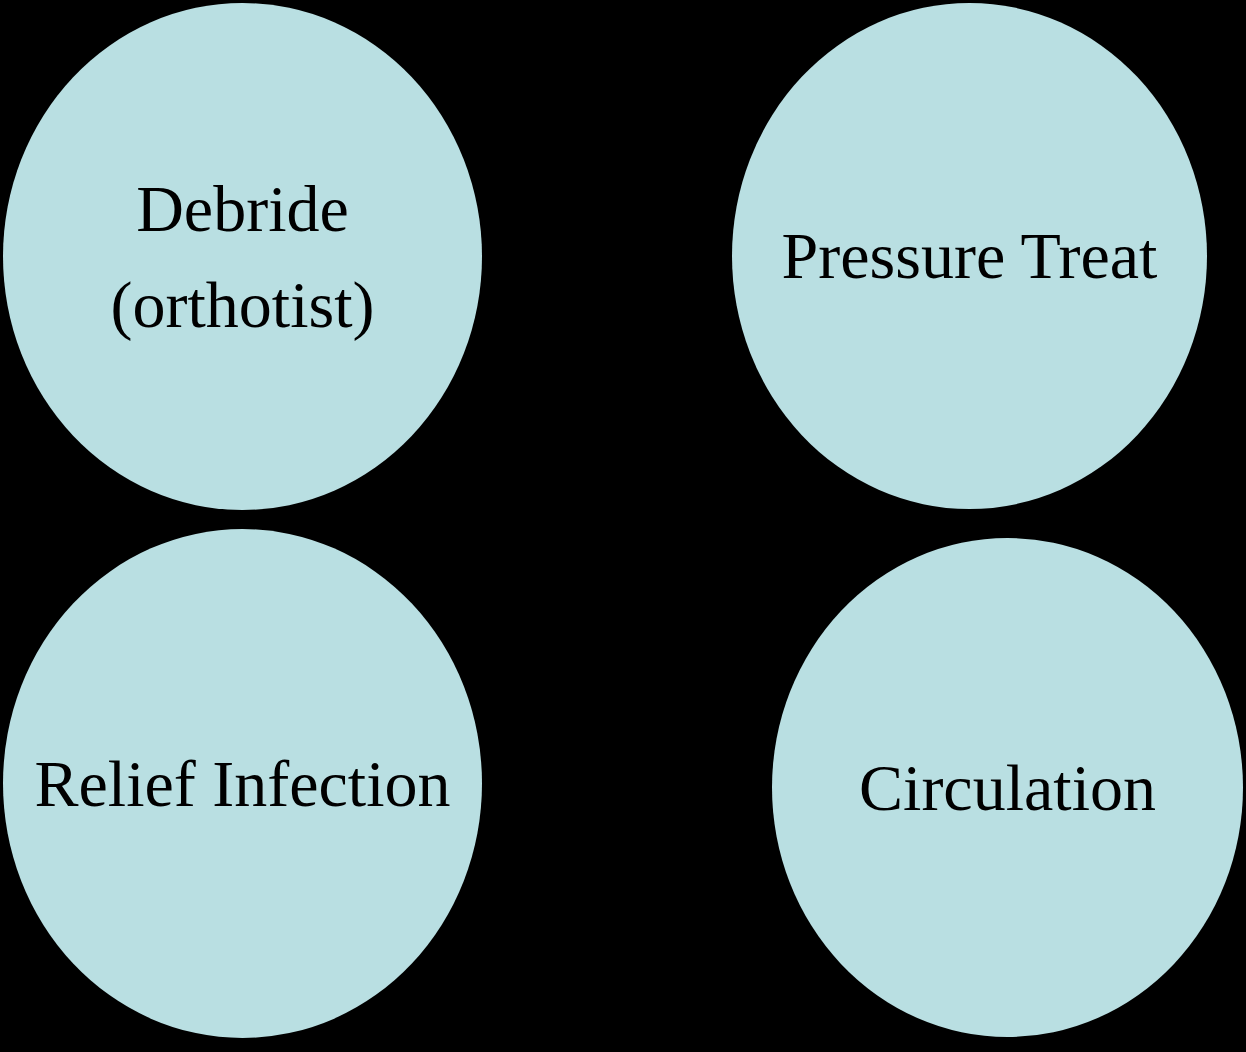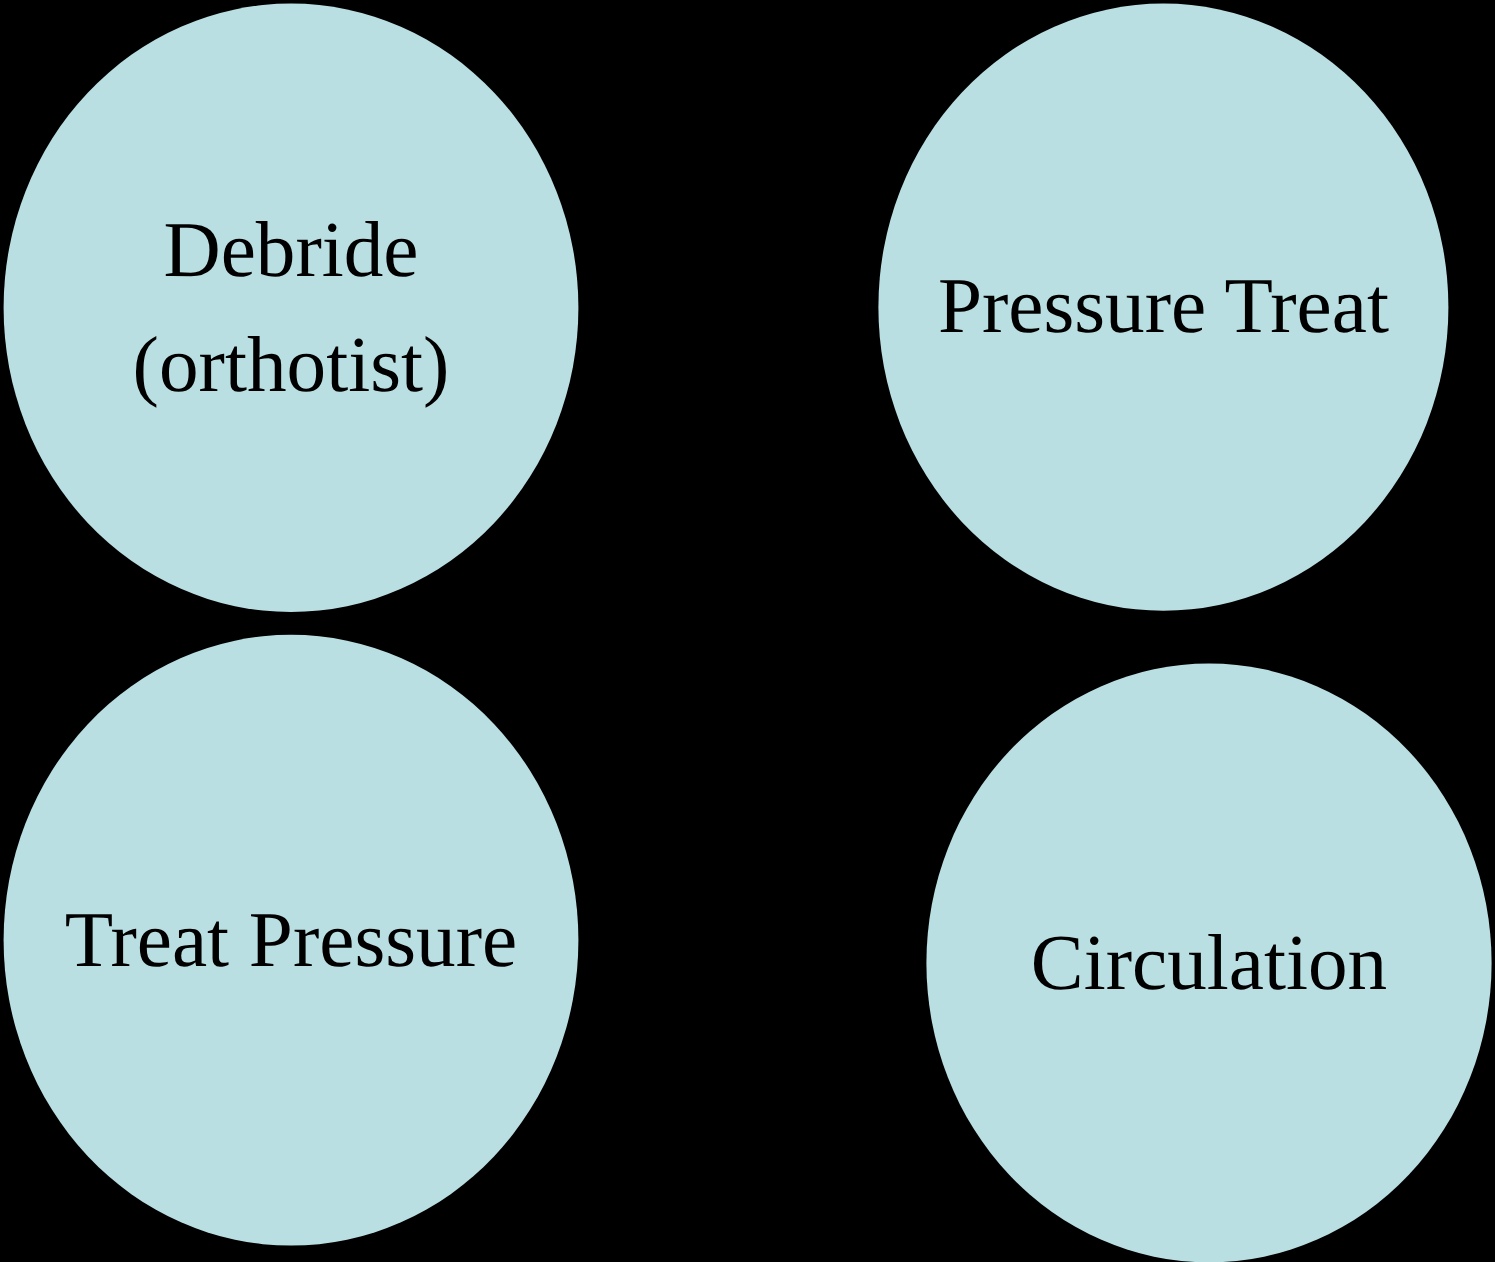--- a/index.html
+++ b/index.html
@@ -20,21 +20,21 @@
     border-radius: 50%;
     background: #b9dfe2;
     display: flex;
     align-items: center;
     justify-content: center;
     text-align: center;
   }
   .node-debride        { left: 3px;   top: 3px;   width: 479px; height: 507px; }
   .node-pressure-relief{ left: 732px; top: 3px;   width: 475px; height: 506px; }
   .node-treat-infection{ left: 3px;   top: 529px; width: 479px; height: 509px; }
-  .node-circulation    { left: 772px; top: 553px; width: 471px; height: 499px; }
+  .node-circulation    { left: 772px; top: 538px; width: 471px; height: 499px; }
   .node-label {
     font-family: "Liberation Serif", "DejaVu Serif", serif;
     font-size: 66px;
     line-height: 1.45;
     color: #000000;
     white-space: nowrap;
   }
   .node-label span {
     display: block;
   }
@@ -52,21 +52,21 @@
   </div>
 
   <div class="node node-pressure-relief">
     <div class="node-label">
       <span>Pressure Treat</span>
     </div>
   </div>
 
   <div class="node node-treat-infection">
     <div class="node-label">
-      <span>Treat Pressure</span>
+      <span>Relief Infection</span>
       <span></span>
     </div>
   </div>
 
   <div class="node node-circulation">
     <div class="node-label">
       <span>Circulation</span>
       <span></span>
     </div>
   </div>

